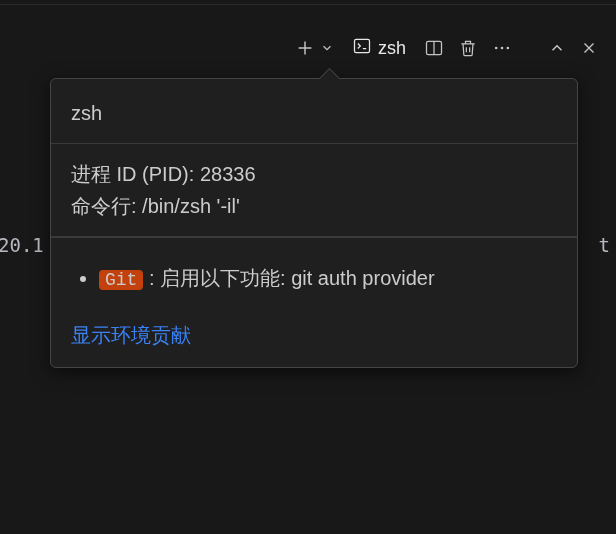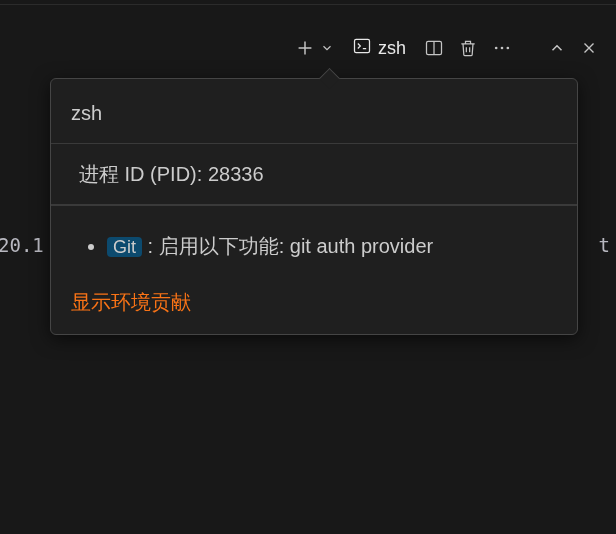--- a/index.html
+++ b/index.html
@@ -85,44 +85,44 @@
       top: -8px;
       left: 271px;
       width: 14px;
       height: 14px;
       background: #1f1f1f;
       border-top: 1px solid #454545;
       border-left: 1px solid #454545;
       transform: rotate(45deg);
     }
     .popover .section {
-      padding: 14px 28px;
+      padding: 14px 20px;
       font-size: 20px;
       line-height: 1.6;
       color: #cccccc;
     }
     .popover .section.title { font-size: 20px; padding: 18px 20px 14px; }
     .popover hr {
       border: none;
       border-top: 1px solid #3a3a3a;
       margin: 0;
     }
     .popover ul {
       list-style: disc;
       margin: 10px 0 0 28px;
     }
     .code-badge {
-      background: #0c4a6e;
+      background: #c2410c;
       border-radius: 4px;
       padding: 0 6px;
-      font-family: Liberation Sans, sans-serif;
+      font-family: Liberation Mono, monospace;
       font-size: 18px;
     }
     .link {
-      color: #f97316;
+      color: #3b82f6;
       font-size: 20px;
       cursor: pointer;
     }
     .popover .section.linkrow { padding: 10px 20px 16px; }
   </style>
 </head>
 <body>
 
 <div class="top-border"></div>
 
@@ -180,20 +180,21 @@
 </div>
 
 <div class="bg-text-left">20.1</div>
 <div class="bg-text-right">t</div>
 
 <div class="popover">
   <div class="section title">zsh</div>
   <hr>
   <div class="section">
     <div>进程 ID (PID): 28336</div>
+    <div>命令行: /bin/zsh '-il'</div>
   </div>
   <hr>
   <hr>
   <div class="section">
     <ul>
       <li>
         <span class="code-badge">Git</span><span> : 启用以下功能: git auth provider</span>
       </li>
     </ul>
   </div>

